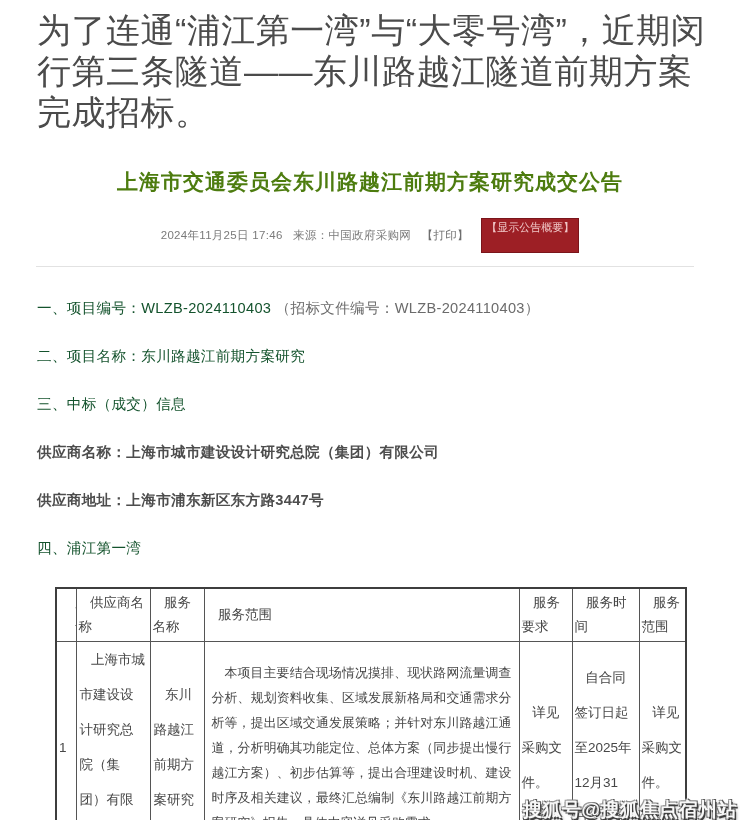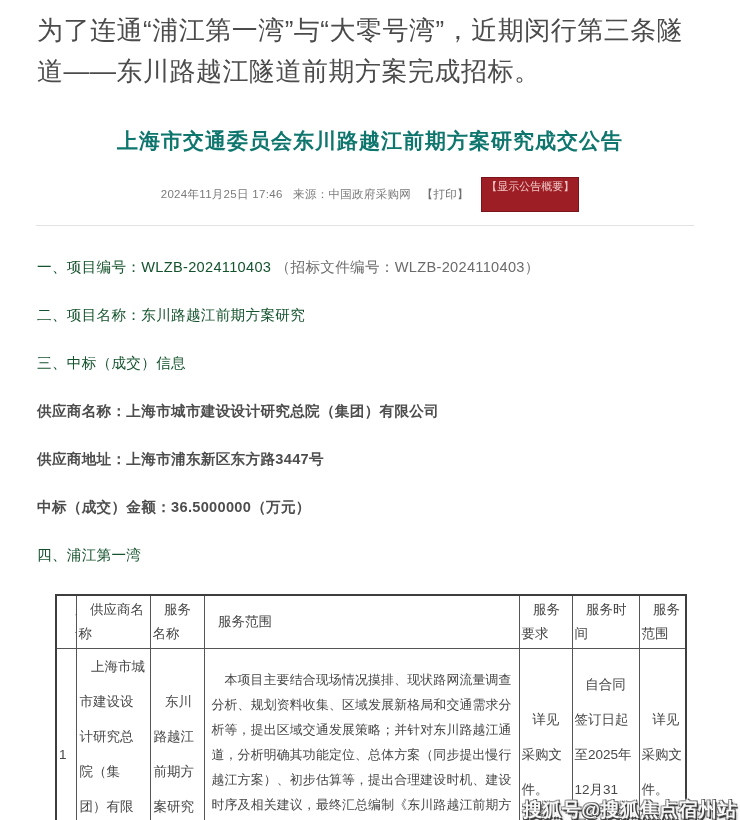--- a/index.html
+++ b/index.html
@@ -8,30 +8,30 @@
     width: 740px; height: 820px;
     position: relative; overflow: hidden;
     font-family: "Liberation Sans", "DejaVu Sans", sans-serif;
     color: #4a4a4a;
   }
   .page { width: 740px; height: 820px; position: relative; }
 
   
   .intro {
     margin: 10px 32px 0 37px;
-    font-size: 26px; line-height: 41px;
+    font-size: 34px; line-height: 41px;
     letter-spacing: 0.5px; color: #4b4b4b;
     font-weight: 400;
   }
 
   
   .doc-title {
     margin-top: 35px; text-align: center;
     font-size: 21px; font-weight: 700;
-    letter-spacing: 1px; color: #0f766e;
+    letter-spacing: 1px; color: #4d7c0f;
   }
 
   
   .meta {
     margin-top: 22px; text-align: center;
     font-size: 11.5px; color: #7a7a7a;
     letter-spacing: 0.3px;
   }
   .meta span { vertical-align: middle; }
   .meta .gap { margin-left: 7px; }
@@ -136,23 +136,20 @@
     <p class="field">
       <span class="emph">三、中标（成交）信息</span>
     </p>
     <p class="field">
       <span class="plain">供应商名称：上海市城市建设设计研究总院（集团）有限公司</span>
     </p>
     <p class="field">
       <span class="plain">供应商地址：上海市浦东新区东方路3447号</span>
     </p>
     <p class="field">
-      <span class="plain">中标（成交）金额：36.5000000（万元）</span>
-    </p>
-    <p class="field">
       <span class="emph">四、浦江第一湾</span>
     </p>
   </div>
 
   <table class="info-table">
     <colgroup>
       <col style="width:20px">
       <col style="width:74px">
       <col style="width:54px">
       <col style="width:315px">

